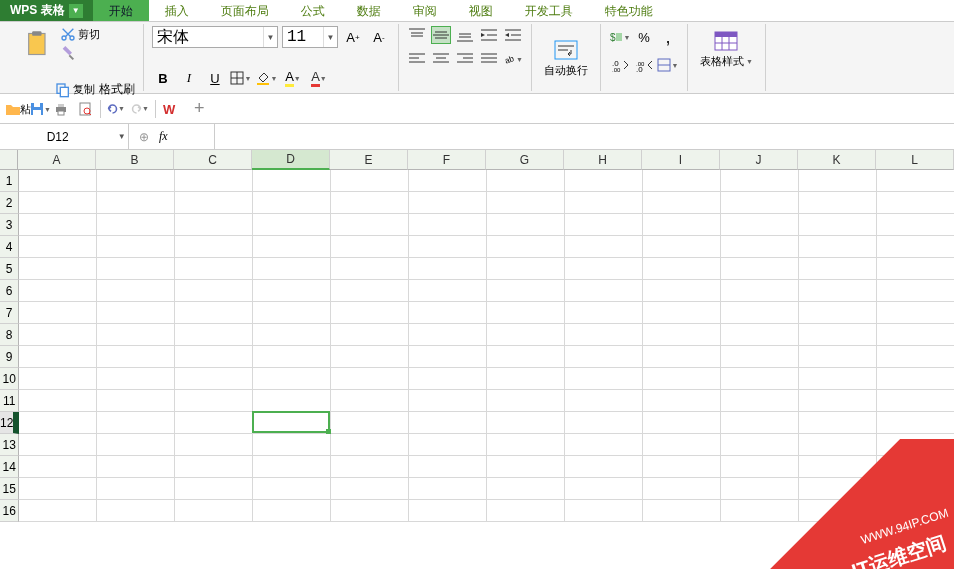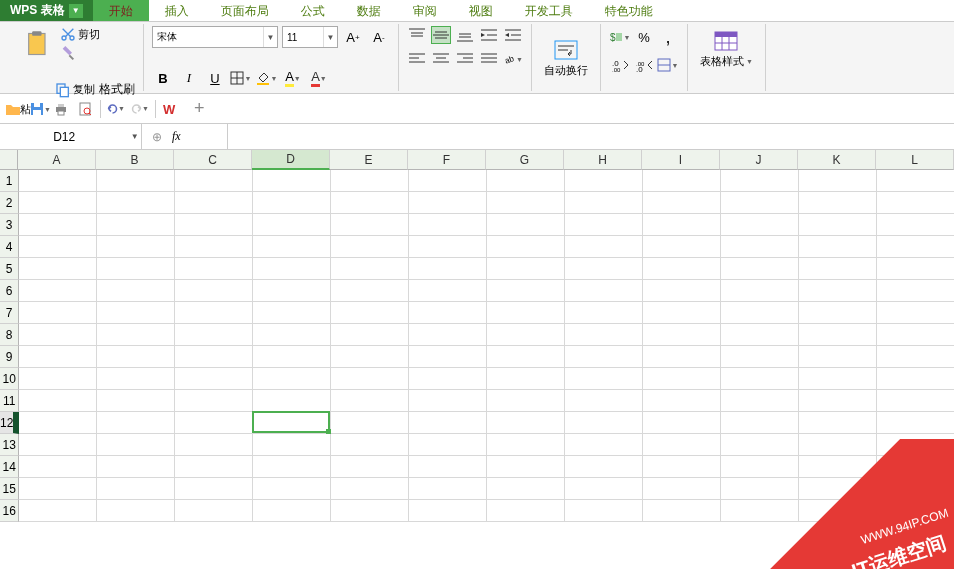--- a/index.html
+++ b/index.html
@@ -4,33 +4,33 @@
   <style>
     * { margin: 0; padding: 0; box-sizing: border-box; }
     body { font-family: "Microsoft YaHei", sans-serif; font-size: 12px; background: #fff; overflow: hidden; width: 954px; height: 569px; position: relative; }
     
     
     .menubar { display: flex; background: #fff; height: 22px; border-bottom: 1px solid #ccc; }
     .app-title { background: #2e7d32; color: #fff; padding: 2px 10px; font-weight: bold; display: flex; align-items: center; }
     .app-title .dd { margin-left: 4px; background: #4caf50; width: 14px; height: 14px; display: inline-flex; align-items: center; justify-content: center; font-size: 8px; }
     .menu-tabs { display: flex; }
     .menu-tab { padding: 3px 16px; color: #4d7c0f; cursor: pointer; }
-    .menu-tab.active { background: #4caf50; color: #7f1d1d; }
+    .menu-tab.active { background: #4caf50; color: #0f172a; }
     
     
     .ribbon { display: flex; background: #f5f5f5; border-bottom: 1px solid #ccc; height: 72px; padding: 2px 12px; }
     .ribbon-group { display: flex; flex-direction: column; padding: 2px 8px; border-right: 1px solid #d0d0d0; justify-content: space-between; }
     .ribbon-row { display: flex; align-items: center; gap: 4px; }
     .paste-big { display: flex; flex-direction: column; align-items: center; padding: 2px 4px; cursor: pointer; }
     .paste-big svg { width: 28px; height: 28px; }
     .paste-label { font-size: 11px; display: flex; align-items: center; gap: 2px; margin-top: 40px; }
     .clip-right { display: flex; flex-direction: column; gap: 4px; }
     .clip-item { display: flex; align-items: center; gap: 2px; font-size: 11px; cursor: pointer; }
     .font-select { display: flex; border: 1px solid #aaa; background: #fff; height: 22px; align-items: center; }
-    .font-select input { border: none; outline: none; font-size: 10px; padding: 0 4px; width: 110px; background: transparent; }
+    .font-select input { border: none; outline: none; font-size: 16px; padding: 0 4px; width: 110px; background: transparent; font-family: Liberation Mono, monospace; }
     .font-select.size input { width: 40px; }
     .dd-arrow { width: 14px; text-align: center; font-size: 8px; color: #555; cursor: pointer; border-left: 1px solid #ddd; height: 100%; display: flex; align-items: center; justify-content: center; }
     .font-btns { display: flex; gap: 4px; align-items: center; }
     .fmt-btn { width: 22px; height: 22px; display: flex; align-items: center; justify-content: center; cursor: pointer; font-size: 13px; }
     .fmt-btn.bold { font-weight: bold; }
     .fmt-btn.italic { font-style: italic; font-family: serif; }
     .fmt-btn.underline { text-decoration: underline; }
     .fmt-btn.split { display: flex; }
     .align-group { display: flex; flex-direction: column; gap: 6px; }
     .align-row { display: flex; gap: 4px; }
@@ -46,21 +46,21 @@
     .doctoolbar { display: flex; align-items: center; height: 30px; background: #fff; border-bottom: 1px solid #ccc; padding: 0 4px; gap: 6px; }
     .tool-icon { width: 18px; height: 18px; display: flex; align-items: center; justify-content: center; cursor: pointer; }
     .divider { width: 1px; height: 18px; background: #ccc; }
     .doc-tab { display: flex; align-items: center; border: 1px solid #a5d6a7; background: #e8f5e9; padding: 3px 8px; gap: 6px; cursor: pointer; }
     .doc-tab .close { font-size: 14px; color: #666; cursor: pointer; margin-left: 20px; }
     .doc-tab .title { padding-right: 80px; }
     .add-tab { font-size: 18px; color: #888; cursor: pointer; padding: 0 8px; }
     
     
     .formulabar { display: flex; height: 26px; border-bottom: 1px solid #ccc; background: #fff; }
-    .name-box { width: 142px; border-right: 1px solid #ccc; display: flex; align-items: center; }
+    .name-box { width: 129px; border-right: 1px solid #ccc; display: flex; align-items: center; }
     .name-box input { border: none; outline: none; text-align: center; width: 100%; font-size: 12px; }
     .name-box .dd-arrow { border: none; }
     .fx-area { display: flex; align-items: center; padding: 0 6px; gap: 6px; border-right: 1px solid #ccc; width: 86px; }
     .fx-icon { font-style: italic; font-family: serif; cursor: pointer; }
     .formula-input { flex: 1; padding: 0 6px; }
     .formula-input input { border: none; outline: none; width: 100%; font-size: 12px; }
     
     
     .grid-area { display: flex; }
     .corner { width: 28px; height: 20px; background: #eef3ec; border-right: 1px solid #b5b5b5; border-bottom: 1px solid #b5b5b5; }

